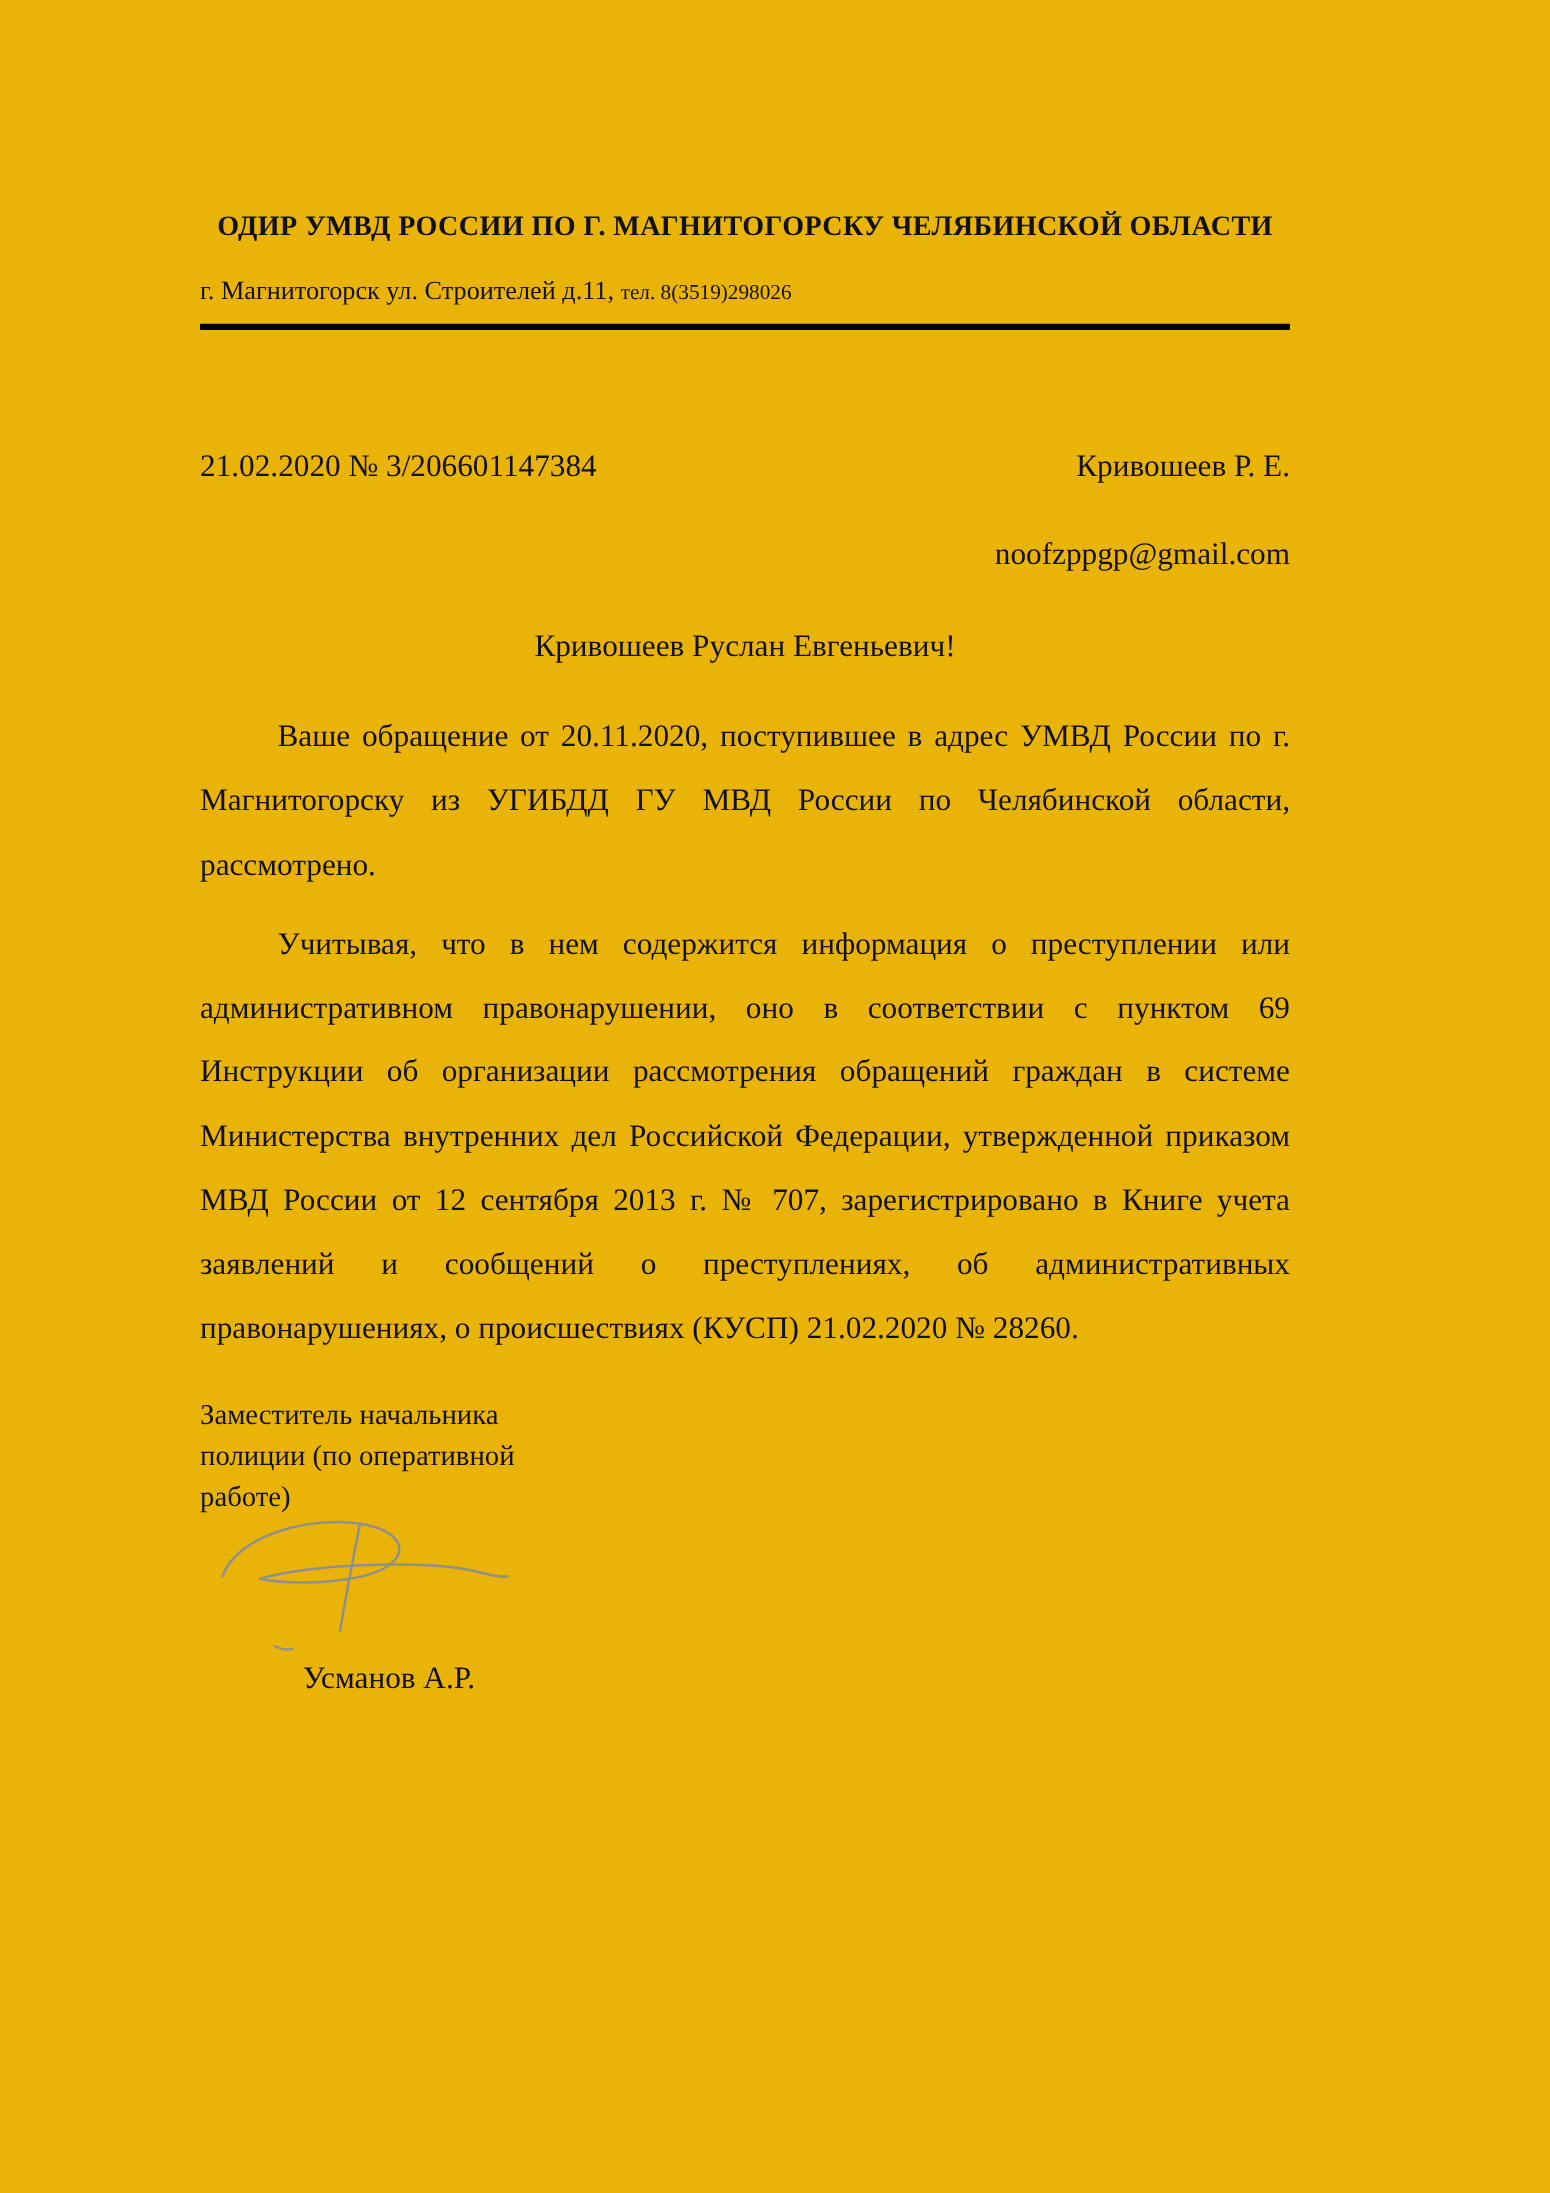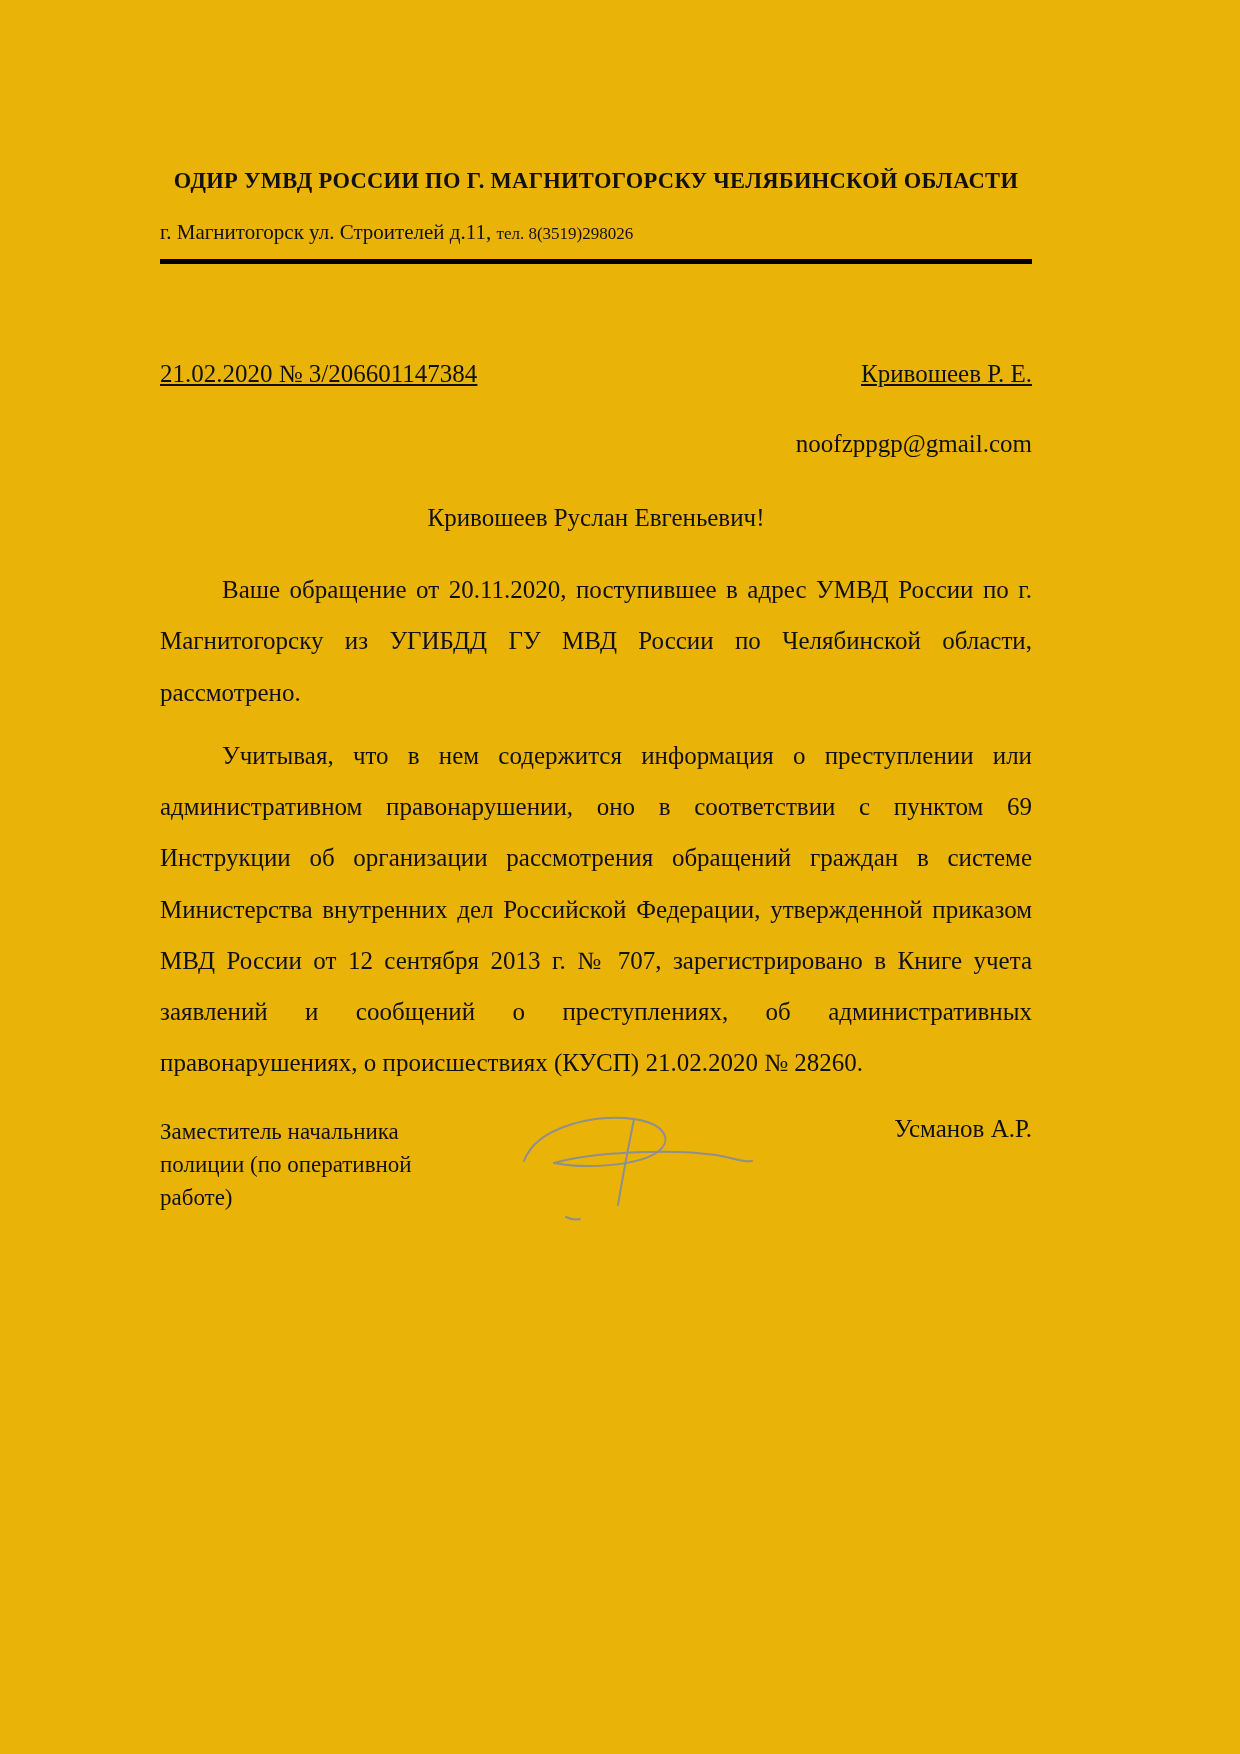--- a/index.html
+++ b/index.html
@@ -38,21 +38,20 @@
     height: 5px;
     background: #000000;
     margin-top: 8px;
   }
   .meta-row {
     display: flex;
     justify-content: space-between;
     align-items: center;
     margin-top: 96px;
     font-size: 25px;
-    text-decoration: underline;
   }
   .email-row {
     text-align: right;
     font-size: 25px;
     margin-top: 42px;
   }
   .salutation {
     text-align: center;
     font-size: 25px;
     margin-top: 46px;
@@ -68,20 +67,21 @@
     margin-top: 32px;
   }
   .body-par.gap {
     margin-top: 12px;
   }
   .signature-row {
     display: flex;
     justify-content: space-between;
     align-items: flex-start;
     margin-top: 26px;
+    flex-direction: column;
   }
   .sig-position {
     width: 300px;
     font-size: 23px;
     line-height: 1.45;
   }
   .sig-scribble {
     flex: 1;
     display: flex;
     justify-content: center;

